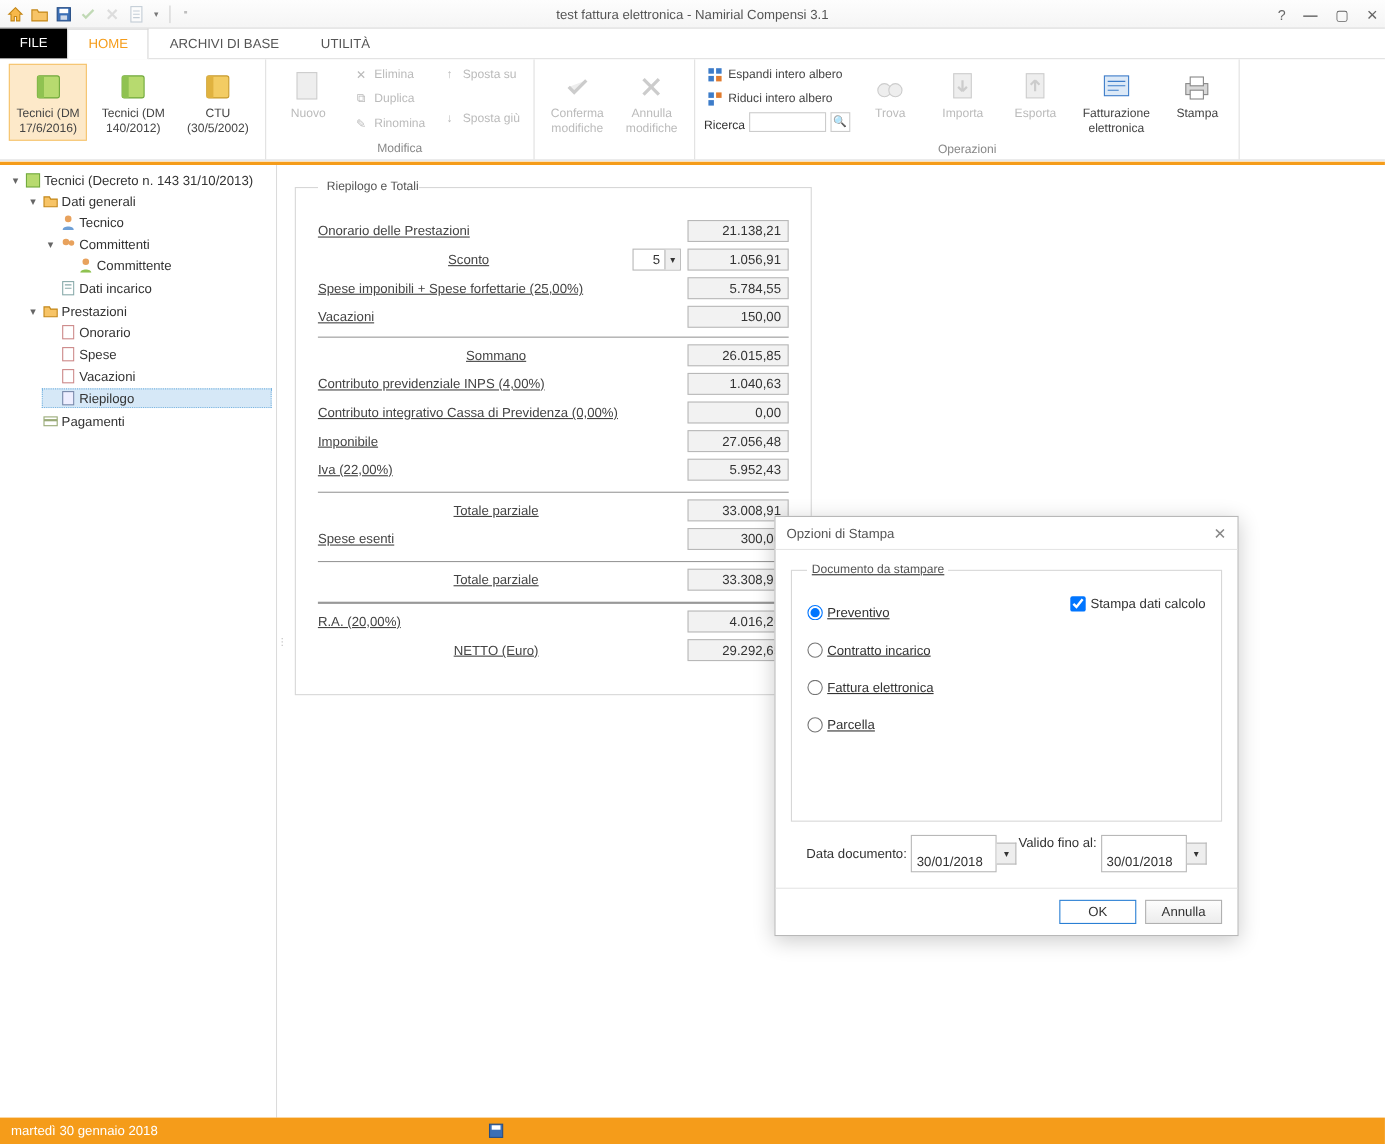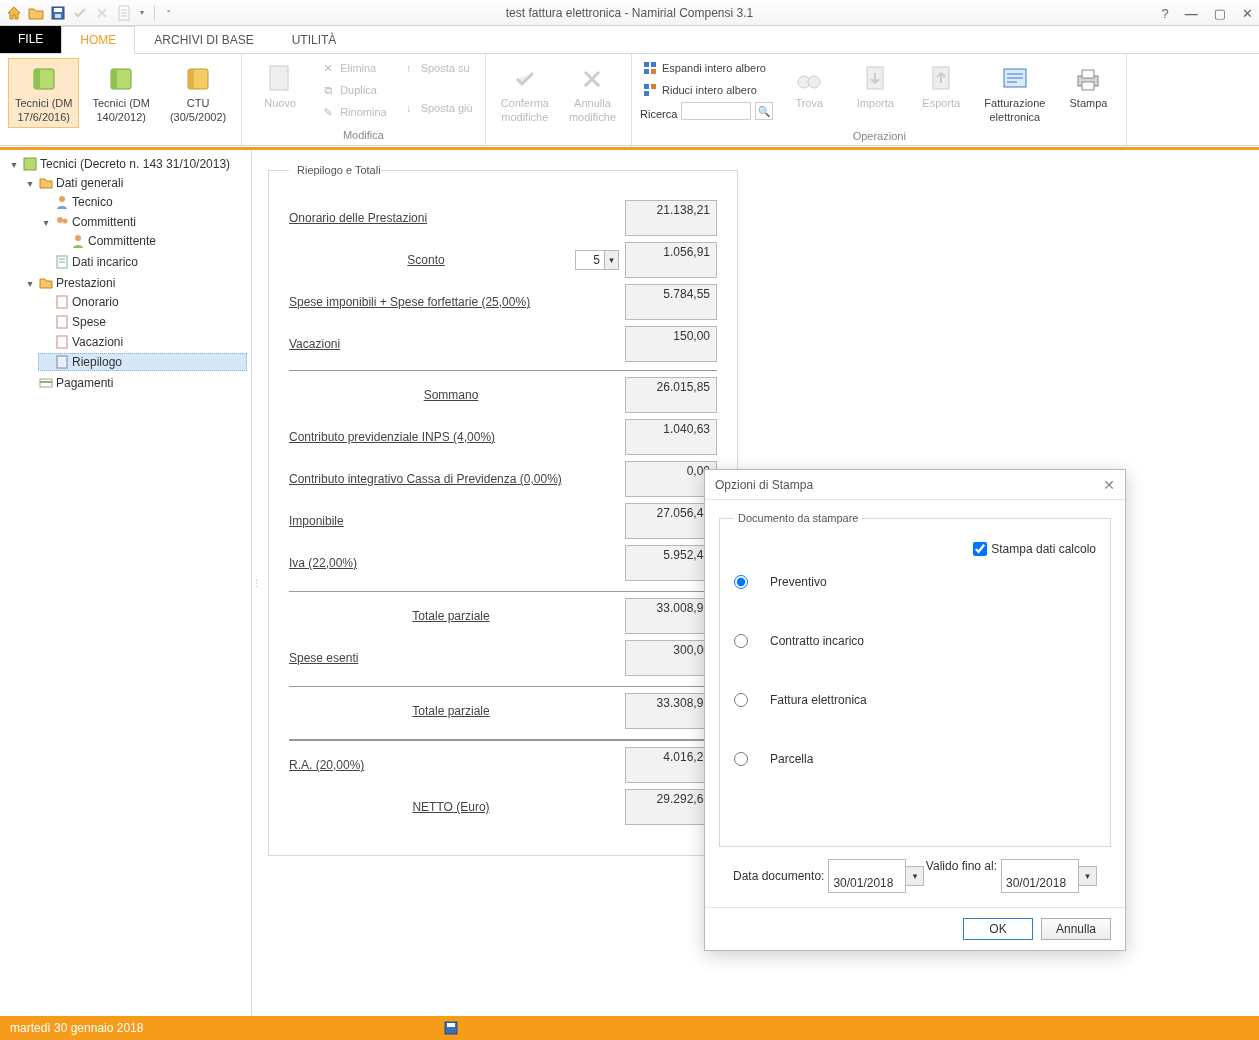--- a/index.html
+++ b/index.html
@@ -51,37 +51,37 @@
   .tree .tico { width:16px; height:16px; display:inline-flex; align-items:center; justify-content:center;}
   .tree .node.selected { background:#d6e8f7; border:1px dotted #7bb5e0; padding:0 1px;}
   
   .right-pane { flex:1; background:#fff; position:relative; overflow:hidden;}
   .form-area { position:absolute; left:16px; top:14px; width:470px; }
   fieldset.summary { border:1px solid #d7d7d7; padding:18px 20px 24px 20px; position:relative;}
   fieldset.summary legend { font-size:11px; color:#555; padding:0 4px; position:relative; left:4px;}
   .row { display:flex; align-items:center; justify-content:space-between; margin:6px 0; gap:6px;}
   .row .lbl { font-size:12px; color:#444; flex:1; text-align:left;text-decoration:underline;}
   .row .lbl.right { text-align:center; padding-right:6px;}
-  .valbox { width:92px; height:36px; border:1px solid #b8b8b8; background:#f2f2f2; text-align:right; padding:2px 6px; font-size:12px; color:#333;}
+  .valbox { width:92px; height:20px; border:1px solid #b8b8b8; background:#f2f2f2; text-align:right; padding:2px 6px; font-size:12px; color:#333;}
   .sconto-combo { width:44px; height:20px; border:1px solid #b8b8b8; display:flex; background:#fff; align-items:center; }
   .sconto-combo .sv { flex:1; text-align:right; padding:0 4px; font-size:12px;}
   .sconto-combo .sb { width:14px; height:100%; border-left:1px solid #b8b8b8; background:#eee; font-size:9px; display:flex; align-items:center; justify-content:center;}
   .hr { border:none; border-top:1px solid #999; margin:8px 0 4px 0;}
   .hr2 { border:none; border-top:1px solid #999; margin:10px 0 4px 0;}
   .grip { position:absolute; left:0; top:50%; transform:translateY(-50%); color:#bbb; font-size:9px; letter-spacing:0; line-height:4px;}
   
   
   .dialog { position:absolute; left:704px; top:469px; width:422px; background:#fff; border:1px solid #b8b8b8; box-shadow:0 4px 18px rgba(0,0,0,0.2); z-index:50;}
   .dlg-title { height:30px; display:flex; align-items:center; justify-content:space-between; padding:0 10px; border-bottom:1px solid #e5e5e5; font-size:12px; color:#555;}
   .dlg-close { font-size:14px; color:#888; cursor:pointer;}
   .dlg-body { padding:12px 14px;}
-  fieldset.doc { border:1px solid #d7d7d7; padding:14px 14px 60px 14px; position:relative;}
+  fieldset.doc { border:1px solid #d7d7d7; padding:14px 14px 60px 14px; position:relative;text-decoration:underline;}
   fieldset.doc legend { font-size:11px; color:#555; padding:0 4px;}
   .radio-row { display:flex; align-items:center; margin:12px 0 20px 0;}
-  .radio-row label { display:flex; align-items:flex-start; gap:22px; font-size:12px; color:#333;margin-top:25px;}
+  .radio-row label { display:flex; align-items:flex-start; gap:4px; font-size:12px; color:#333;}
   .check-right { position:absolute; right:14px; top:18px; display:flex; align-items:center; gap:4px; font-size:12px;}
   .date-row { display:flex; align-items:center; justify-content:space-between; padding:12px 14px 2px 14px; font-size:12px;}
   .date-field { display:flex; align-items:center;}
   .date-box { width:78px; height:20px; border:1px solid #b8b8b8; padding:16px 4px; font-size:12px; }
   .date-btn { width:18px; height:20px; border:1px solid #b8b8b8; border-left:none; background:#eee; font-size:9px; display:flex; align-items:center; justify-content:center;}
   .dlg-buttons { border-top:1px solid #e5e5e5; padding:10px 14px; display:flex; justify-content:flex-end; gap:8px;}
   .btn { min-width:70px; height:22px; border:1px solid #b0b0b0; background:linear-gradient(#fdfdfd,#ececec); font-size:12px; color:#333; cursor:pointer;}
   .btn.primary { border:1px solid #2a7fd4; background:#fff;}
   
   

